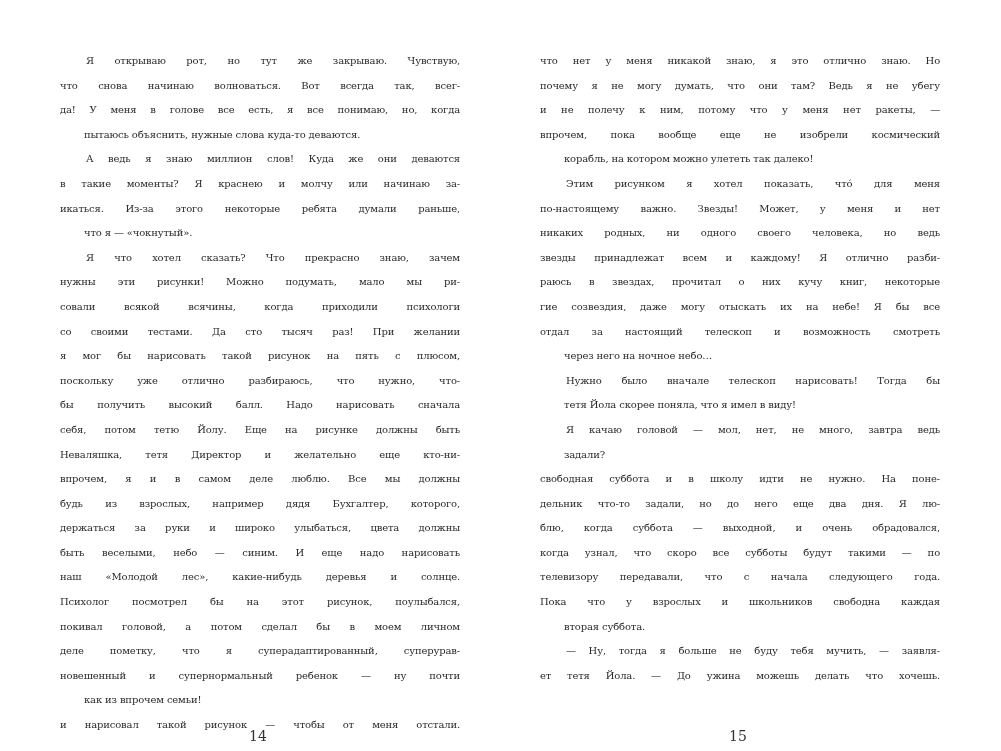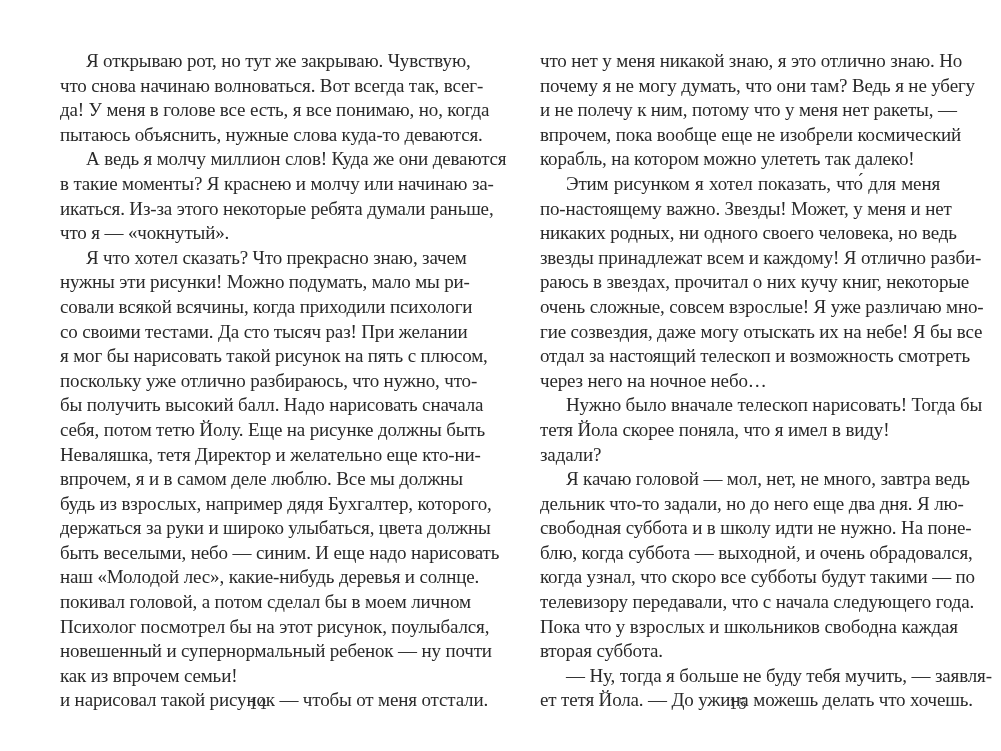--- a/index.html
+++ b/index.html
@@ -19,93 +19,92 @@
       position: absolute;
       top: 49px;
       width: 400px;
     }
     .page.left { left: 60px; }
     .page.right { left: 540px; }
     .line {
       display: block;
       height: 24.6px;
       line-height: 24.6px;
-      font-size: 19px;
+      font-size: 10px;
       white-space: nowrap;
       text-align: justify;
       text-align-last: justify;
       letter-spacing: -0.15px;
-      font-family: Liberation Serif, serif;
     }
     .line.indent { padding-left: 26px; }
-    .line.last { text-align-last: left; }
+    .line.last { text-align-last: left; margin-left: 24px; }
     .folio {
       position: absolute;
-      top: 696px;
+      top: 728px;
       font-size: 14px;
       width: 40px;
       text-align: center;
       color: #333;
     }
     .folio.left { left: 238px; }
     .folio.right { left: 718px; }
   </style>
 </head>
 <body>
 
 <div class="page left" id="left-page">
     <span class="line indent">Я открываю рот, но тут же закрываю. Чувствую,</span>
     <span class="line">что снова начинаю волноваться. Вот всегда так, всег-</span>
     <span class="line">да! У меня в голове все есть, я все понимаю, но, когда</span>
     <span class="line last">пытаюсь объяснить, нужные слова куда-то деваются.</span>
-    <span class="line indent">А ведь я молчу миллион слов! Куда же они деваются</span>
+    <span class="line indent">А ведь я знаю миллион слов! Куда же они деваются</span>
     <span class="line">в такие моменты? Я краснею и молчу или начинаю за-</span>
     <span class="line">икаться. Из-за этого некоторые ребята думали раньше,</span>
     <span class="line last">что я — «чокнутый».</span>
     <span class="line indent">Я что хотел сказать? Что прекрасно знаю, зачем</span>
     <span class="line">нужны эти рисунки! Можно подумать, мало мы ри-</span>
     <span class="line">совали всякой всячины, когда приходили психологи</span>
     <span class="line">со своими тестами. Да сто тысяч раз! При желании</span>
     <span class="line">я мог бы нарисовать такой рисунок на пять с плюсом,</span>
     <span class="line">поскольку уже отлично разбираюсь, что нужно, что-</span>
     <span class="line">бы получить высокий балл. Надо нарисовать сначала</span>
     <span class="line">себя, потом тетю Йолу. Еще на рисунке должны быть</span>
     <span class="line">Неваляшка, тетя Директор и желательно еще кто-ни-</span>
     <span class="line">впрочем, я и в самом деле люблю. Все мы должны</span>
     <span class="line">будь из взрослых, например дядя Бухгалтер, которого,</span>
     <span class="line">держаться за руки и широко улыбаться, цвета должны</span>
     <span class="line">быть веселыми, небо — синим. И еще надо нарисовать</span>
     <span class="line">наш «Молодой лес», какие-нибудь деревья и солнце.</span>
+    <span class="line">Психолог посмотрел бы на этот рисунок, поулыбался,</span>
     <span class="line">покивал головой, а потом сделал бы в моем личном</span>
-    <span class="line">Психолог посмотрел бы на этот рисунок, поулыбался,</span>
+    <span class="line">деле пометку, что я суперадаптированный, суперурав-</span>
     <span class="line">новешенный и супернормальный ребенок — ну почти</span>
     <span class="line last">как из впрочем семьи!</span>
     <span class="line">и нарисовал такой рисунок — чтобы от меня отстали.</span>
   </div>
 <div class="page right" id="right-page">
     <span class="line">что нет у меня никакой знаю, я это отлично знаю. Но</span>
     <span class="line">почему я не могу думать, что они там? Ведь я не убегу</span>
     <span class="line">и не полечу к ним, потому что у меня нет ракеты, —</span>
     <span class="line">впрочем, пока вообще еще не изобрели космический</span>
     <span class="line last">корабль, на котором можно улететь так далеко!</span>
     <span class="line indent">Этим рисунком я хотел показать, что́ для меня</span>
     <span class="line">по-настоящему важно. Звезды! Может, у меня и нет</span>
     <span class="line">никаких родных, ни одного своего человека, но ведь</span>
     <span class="line">звезды принадлежат всем и каждому! Я отлично разби-</span>
     <span class="line">раюсь в звездах, прочитал о них кучу книг, некоторые</span>
-    <span class="line">очень сложные, совсем взрослые! Я уже различаю мно-</span>
     <span class="line">гие созвездия, даже могу отыскать их на небе! Я бы все</span>
     <span class="line">отдал за настоящий телескоп и возможность смотреть</span>
     <span class="line last">через него на ночное небо…</span>
     <span class="line indent">Нужно было вначале телескоп нарисовать! Тогда бы</span>
     <span class="line last">тетя Йола скорее поняла, что я имел в виду!</span>
+    <span class="line indent">Я качаю головой — мол, нет, не много, завтра ведь</span>
     <span class="line last">задали?</span>
-    <span class="line indent">Я качаю головой — мол, нет, не много, завтра ведь</span>
+    <span class="line">свободная суббота и в школу идти не нужно. На поне-</span>
     <span class="line">дельник что-то задали, но до него еще два дня. Я лю-</span>
-    <span class="line">свободная суббота и в школу идти не нужно. На поне-</span>
     <span class="line">блю, когда суббота — выходной, и очень обрадовался,</span>
     <span class="line">когда узнал, что скоро все субботы будут такими — по</span>
     <span class="line">телевизору передавали, что с начала следующего года.</span>
     <span class="line">Пока что у взрослых и школьников свободна каждая</span>
     <span class="line last">вторая суббота.</span>
     <span class="line indent">— Ну, тогда я больше не буду тебя мучить, — заявля-</span>
     <span class="line">ет тетя Йола. — До ужина можешь делать что хочешь.</span>
   </div>
 
 <div class="folio left">14</div>

